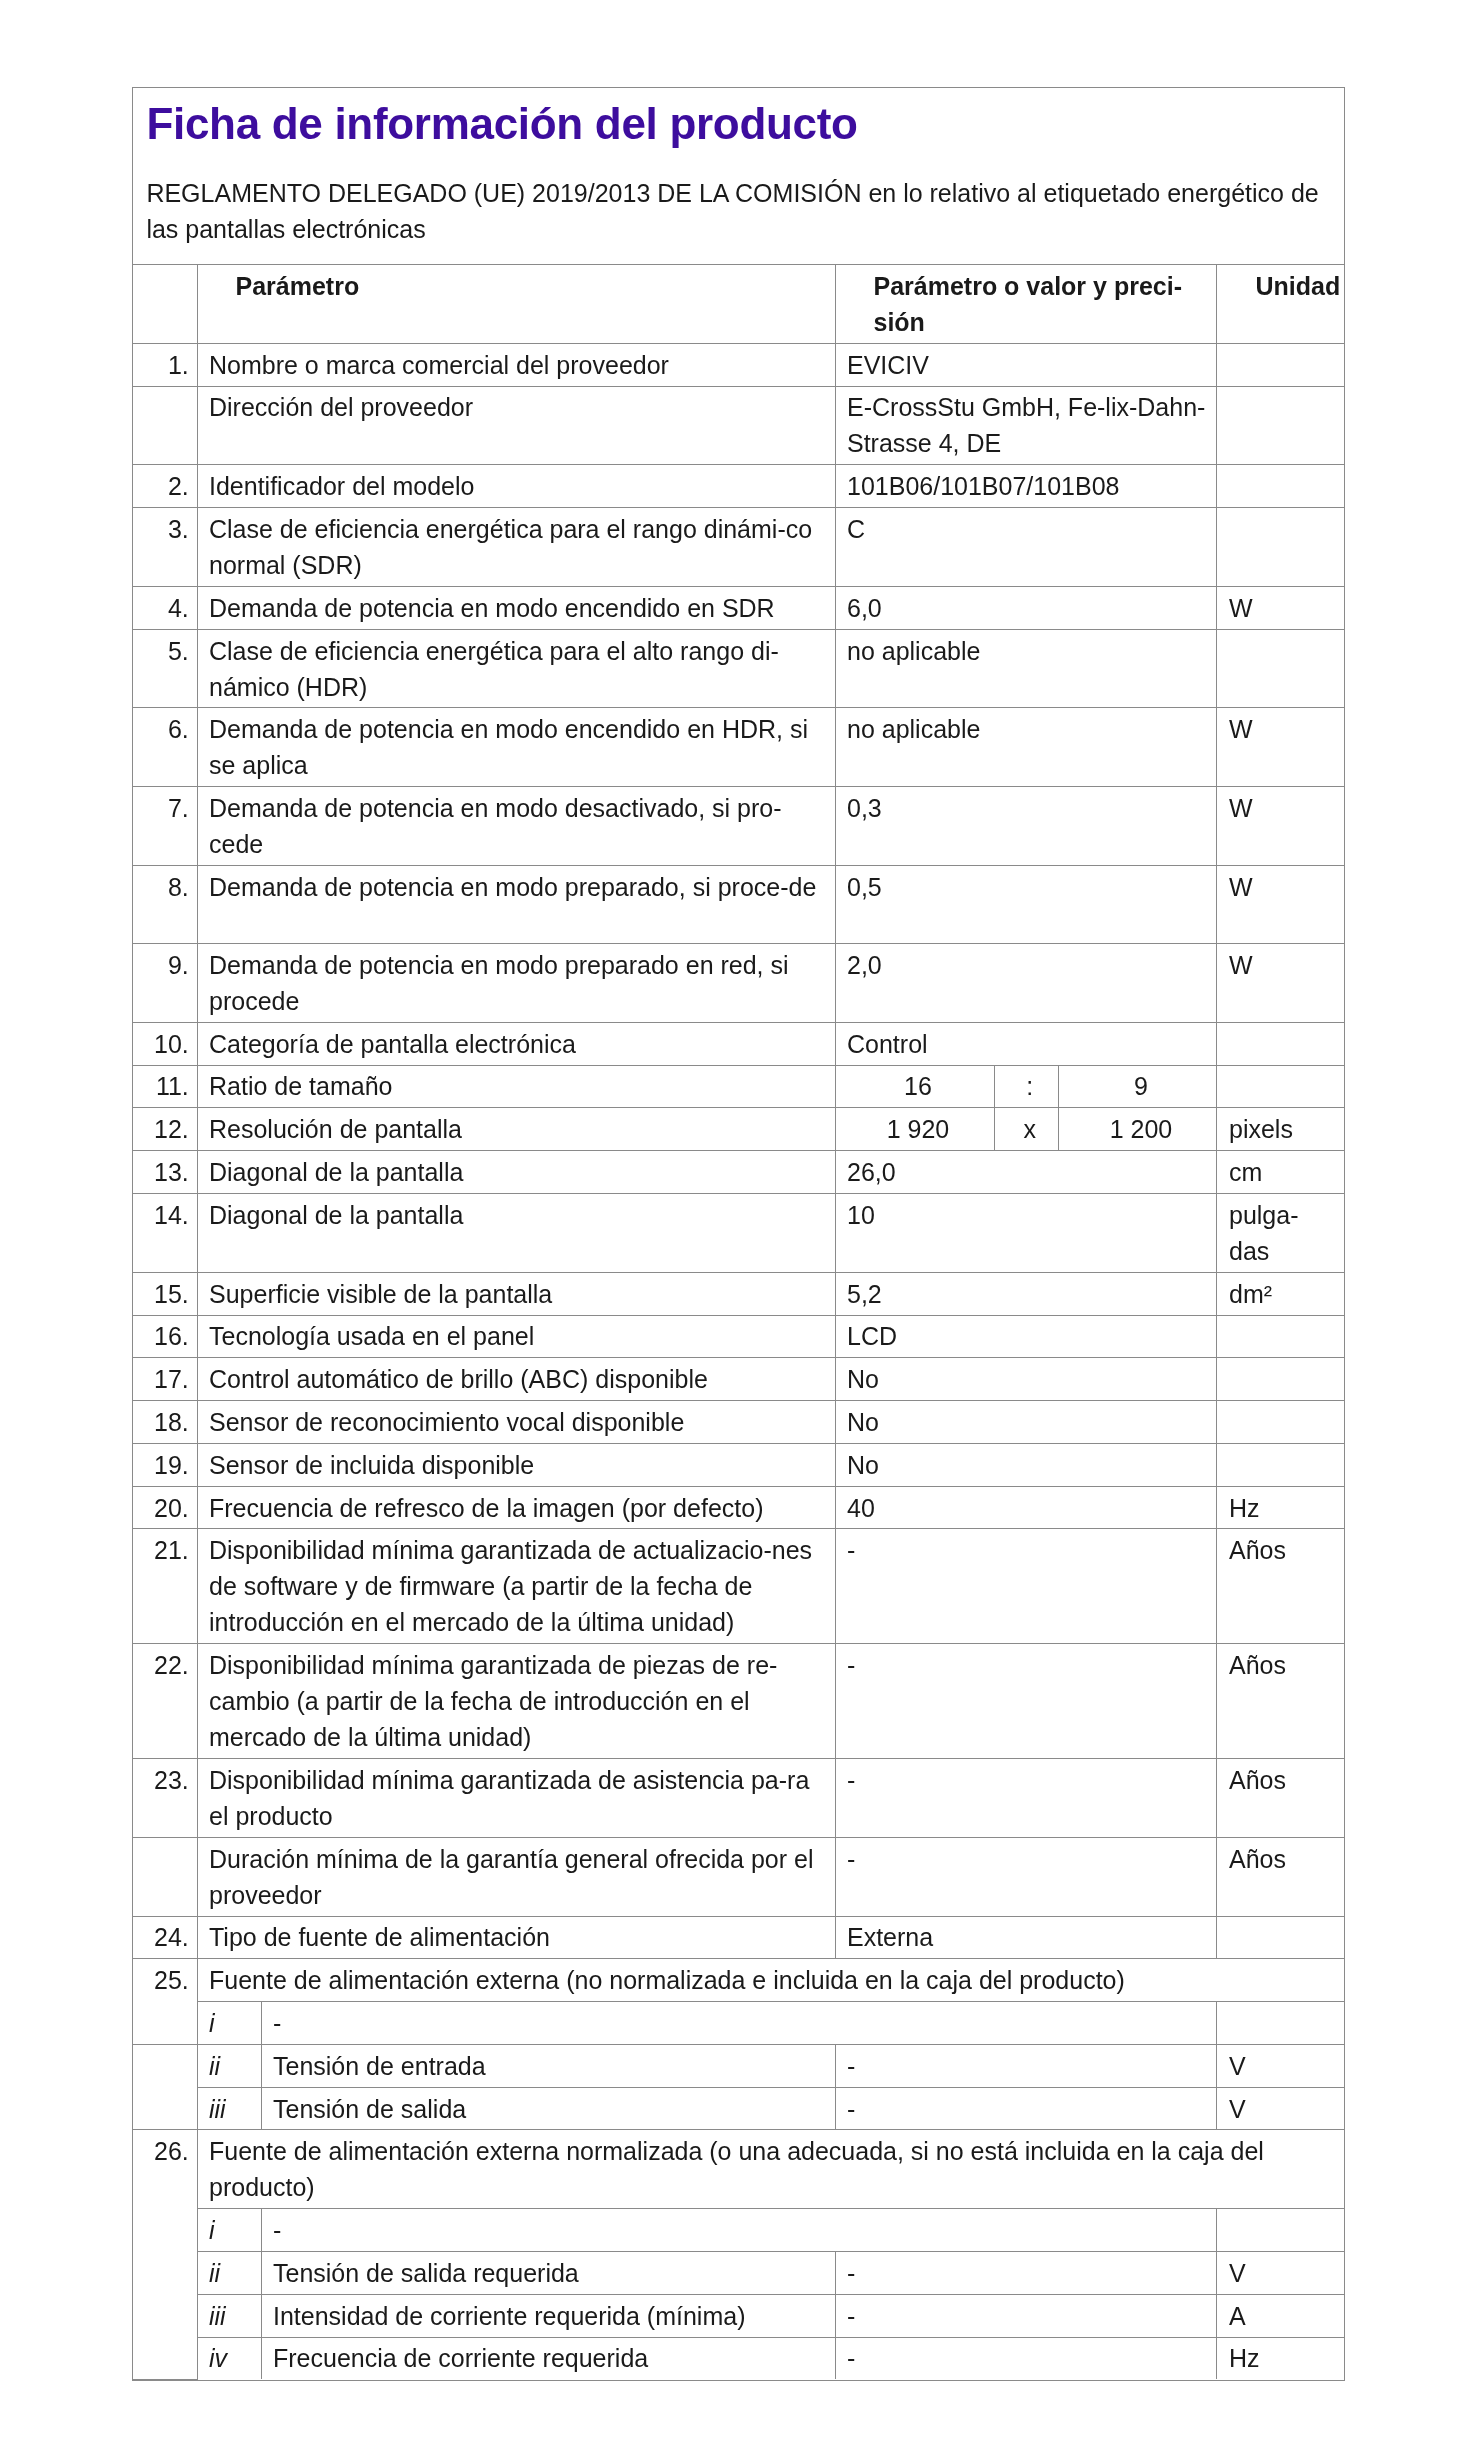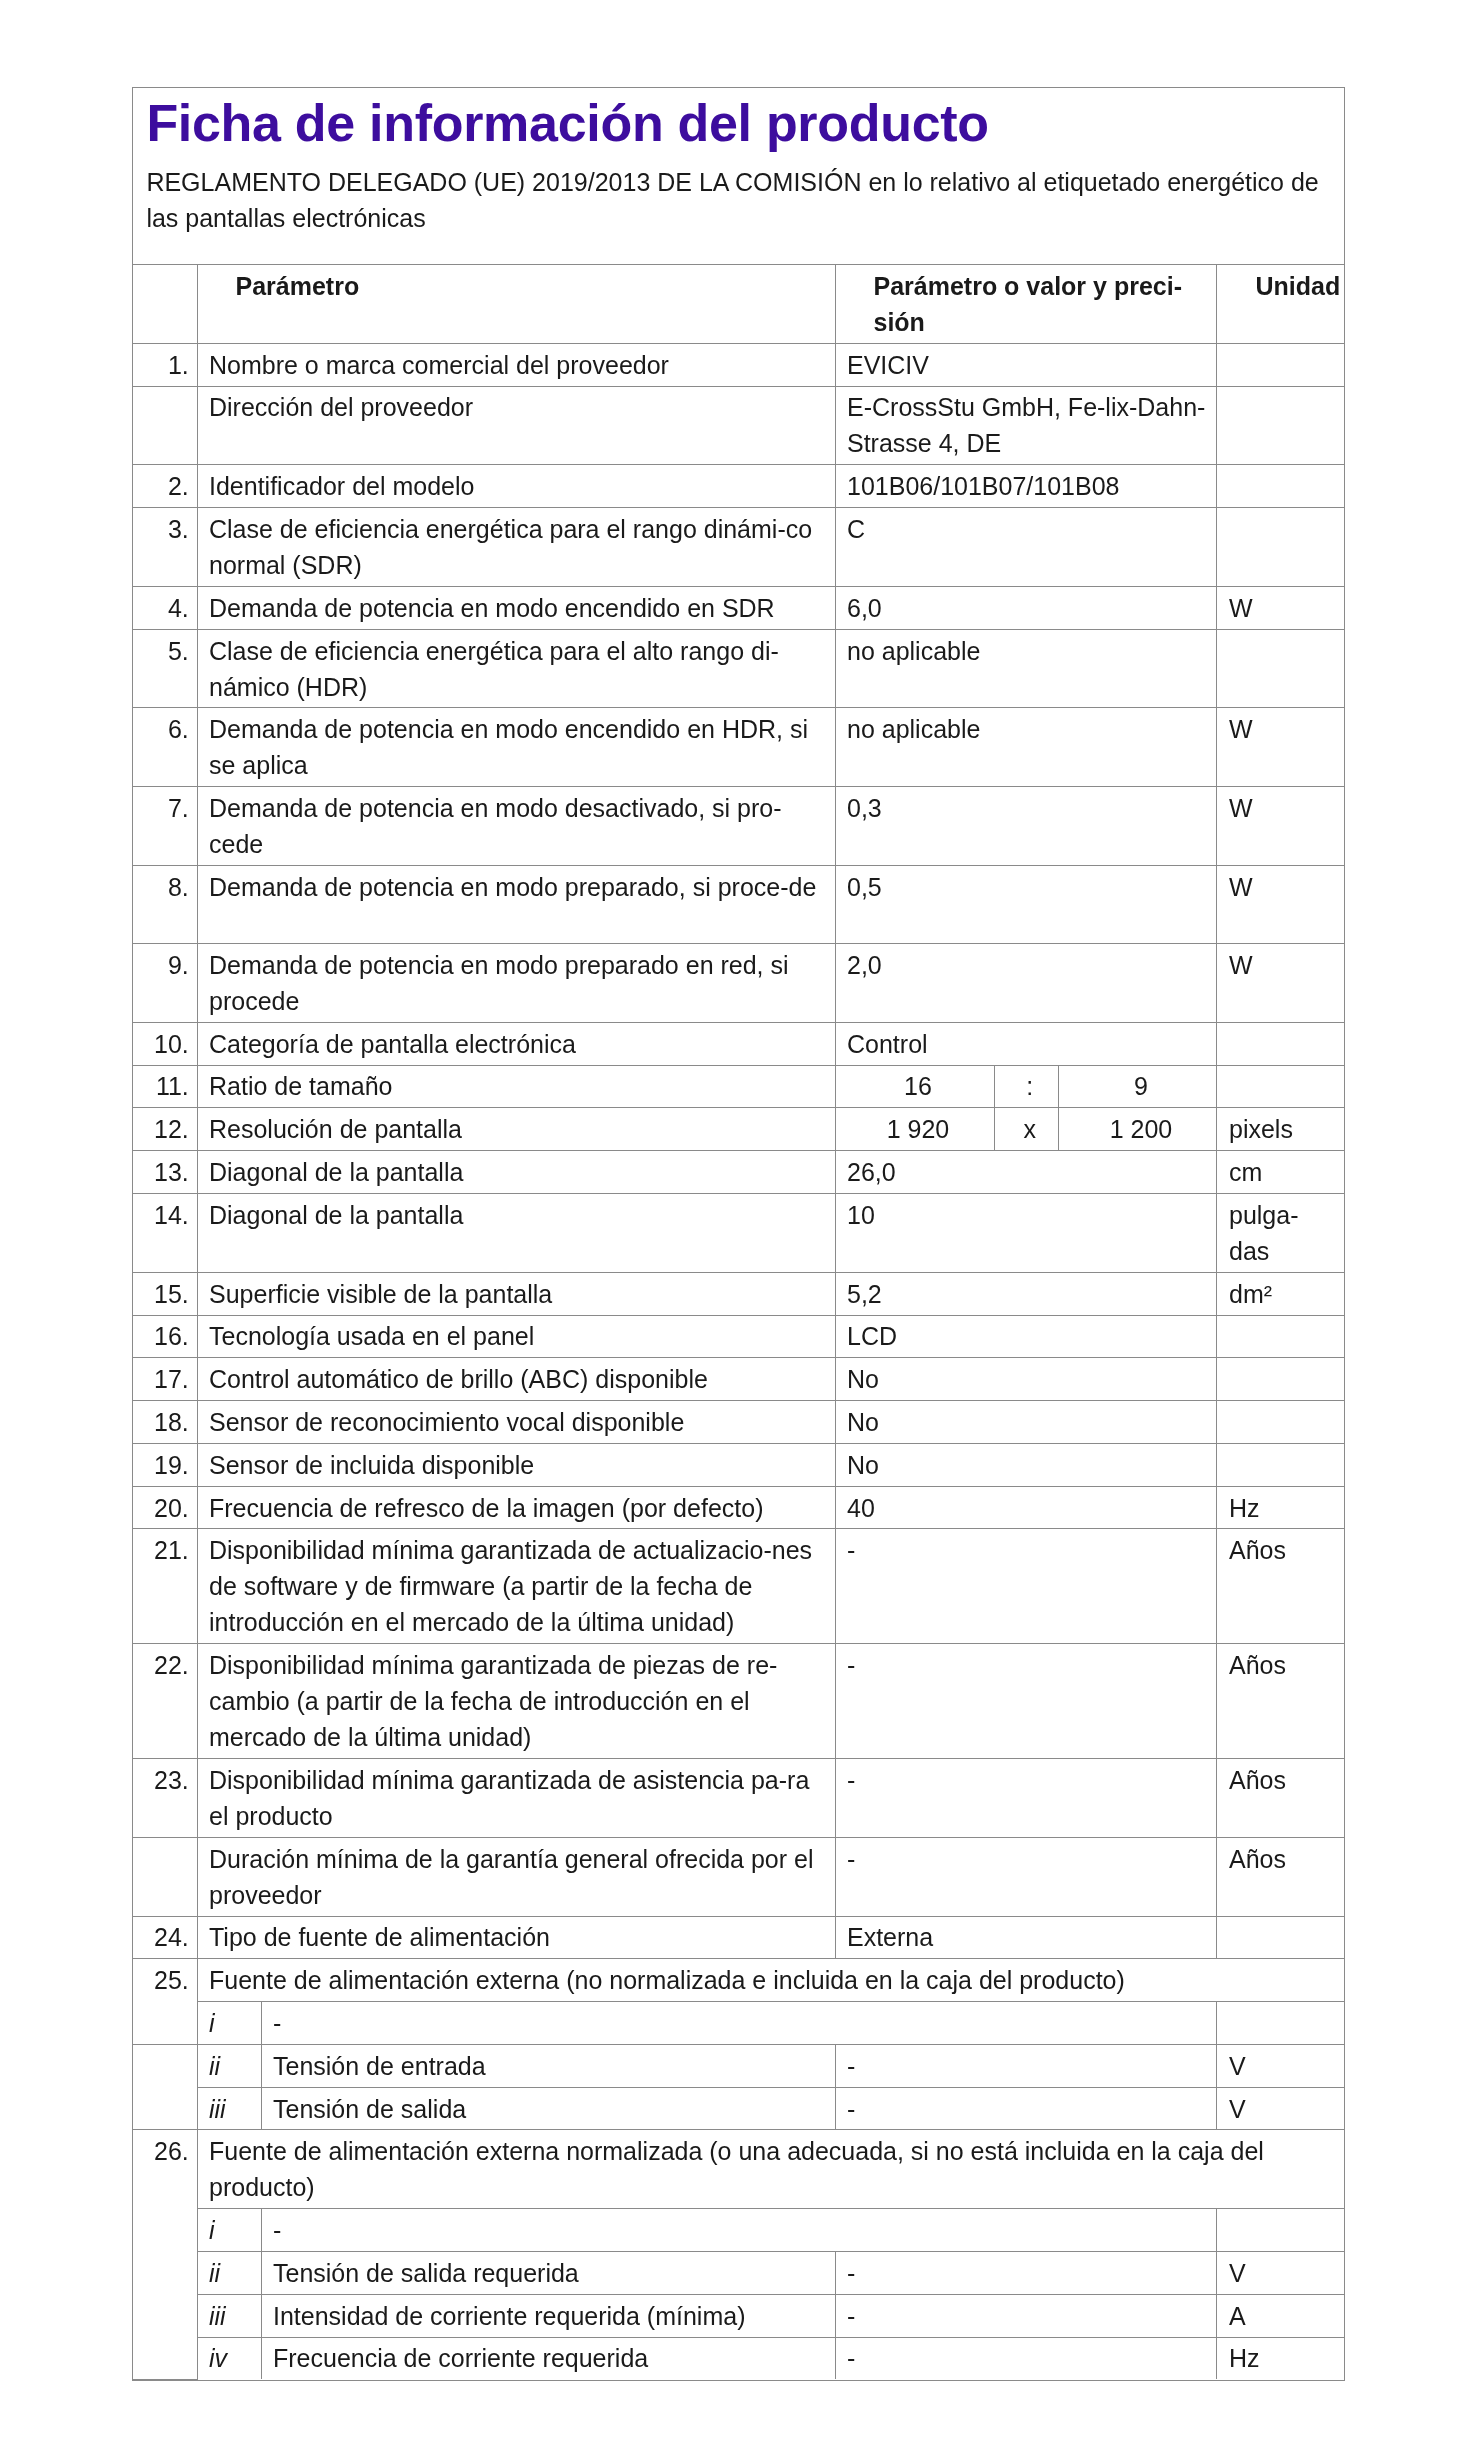--- a/index.html
+++ b/index.html
@@ -1,20 +1,20 @@
 <!DOCTYPE html>
 <html><head>
 <meta charset="utf-8">
 <style>
   html, body { margin:0; padding:0; background:#ffffff; }
   body { width:1478px; height:2459px; position:relative; font-family:"Liberation Sans", "DejaVu Sans", sans-serif; color:#1a1a1a; }
   .sheet { position:absolute; left:132px; top:87px; width:1213px; border:1.9px solid #8a8a8a; box-sizing:border-box; }
   .titlebox { height:177px; padding:3.8px 13.4px 0 13.4px; box-sizing:border-box; border-bottom:1.9px solid #8a8a8a; }
-  .title { font-size:52px; font-weight:bold; color:#3d0d9e; line-height:63px; margin:0; letter-spacing:-0.3px; }
-  .subtitle { font-size:25px; line-height:36px; margin-top:9px; color:#1a1a1a; }
+  .title { font-size:44px; font-weight:bold; color:#3d0d9e; line-height:63px; margin:0; letter-spacing:-0.3px; }
+  .subtitle { font-size:25px; line-height:36px; margin-top:20px; color:#1a1a1a; }
   table { border-collapse:collapse; width:100%; table-layout:fixed; }
   td { border:1.9px solid #8a8a8a; font-size:25px; line-height:36px; padding:2.9px 9.6px 2.9px 11.5px; vertical-align:top; box-sizing:border-box; }
   tr:first-child td { border-top:none; }
   td.first { border-left:none; }
   td.last { border-right:none; }
   .num { text-align:right; padding-right:7.7px; padding-left:3.8px; }
   .hdr { font-weight:bold;padding-left:38px; }
   .r { text-align:left; }
   .c { text-align:center;padding-left:16px; }
   .it { font-style:italic; }

